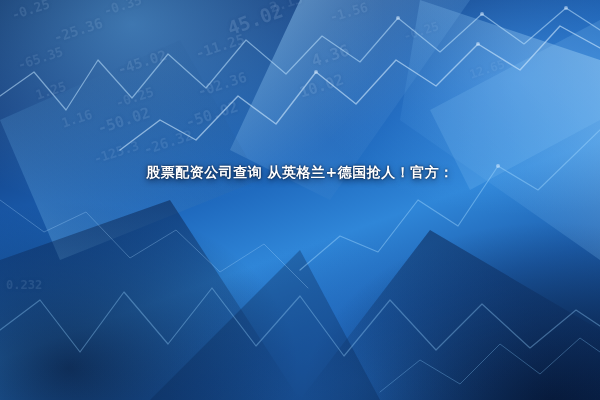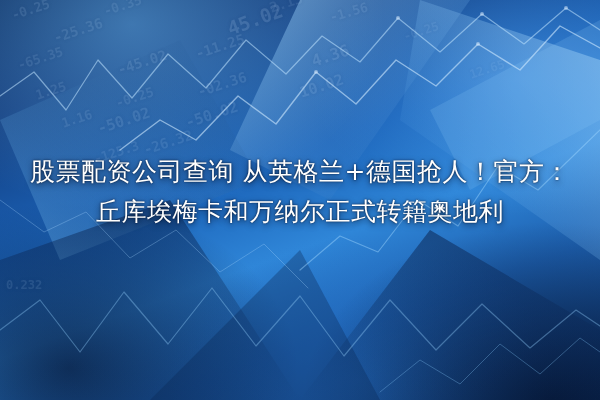--- a/index.html
+++ b/index.html
@@ -82,22 +82,22 @@
 
   
   .headline {
     position: absolute;
     left: 0;
     right: 0;
     top: 152px;
     padding: 0 26px;
     text-align: center;
     color: #ffffff;
-    font-size: 25px;
-    font-weight: 400;
+    font-size: 14px;
+    font-weight: 700;
     line-height: 40px;
     letter-spacing: 0.5px;
     text-shadow: 0 2px 6px rgba(2,14,38,0.75), 0 0 2px rgba(2,14,38,0.9);
   }
   .headline .l1, .headline .l2 { display: block; }
 </style>
 </head>
 <body>
 
 <div class="stage">
@@ -177,16 +177,15 @@
       <circle cx="482" cy="14" r="2"></circle>
       <circle cx="566" cy="8" r="2"></circle>
       <circle cx="316" cy="72" r="2"></circle>
       <circle cx="478" cy="44" r="2"></circle>
       <circle cx="498" cy="166" r="2"></circle>
     </g>
   </svg>
 
   <div class="headline">
     <span class="l1">股票配资公司查询 从英格兰+德国抢人！官方：</span>
-    <span class="l2">丘库埃梅卡和万纳尔正式转籍奥地利</span>
   </div>
 
 </div>
 
 </body></html>

